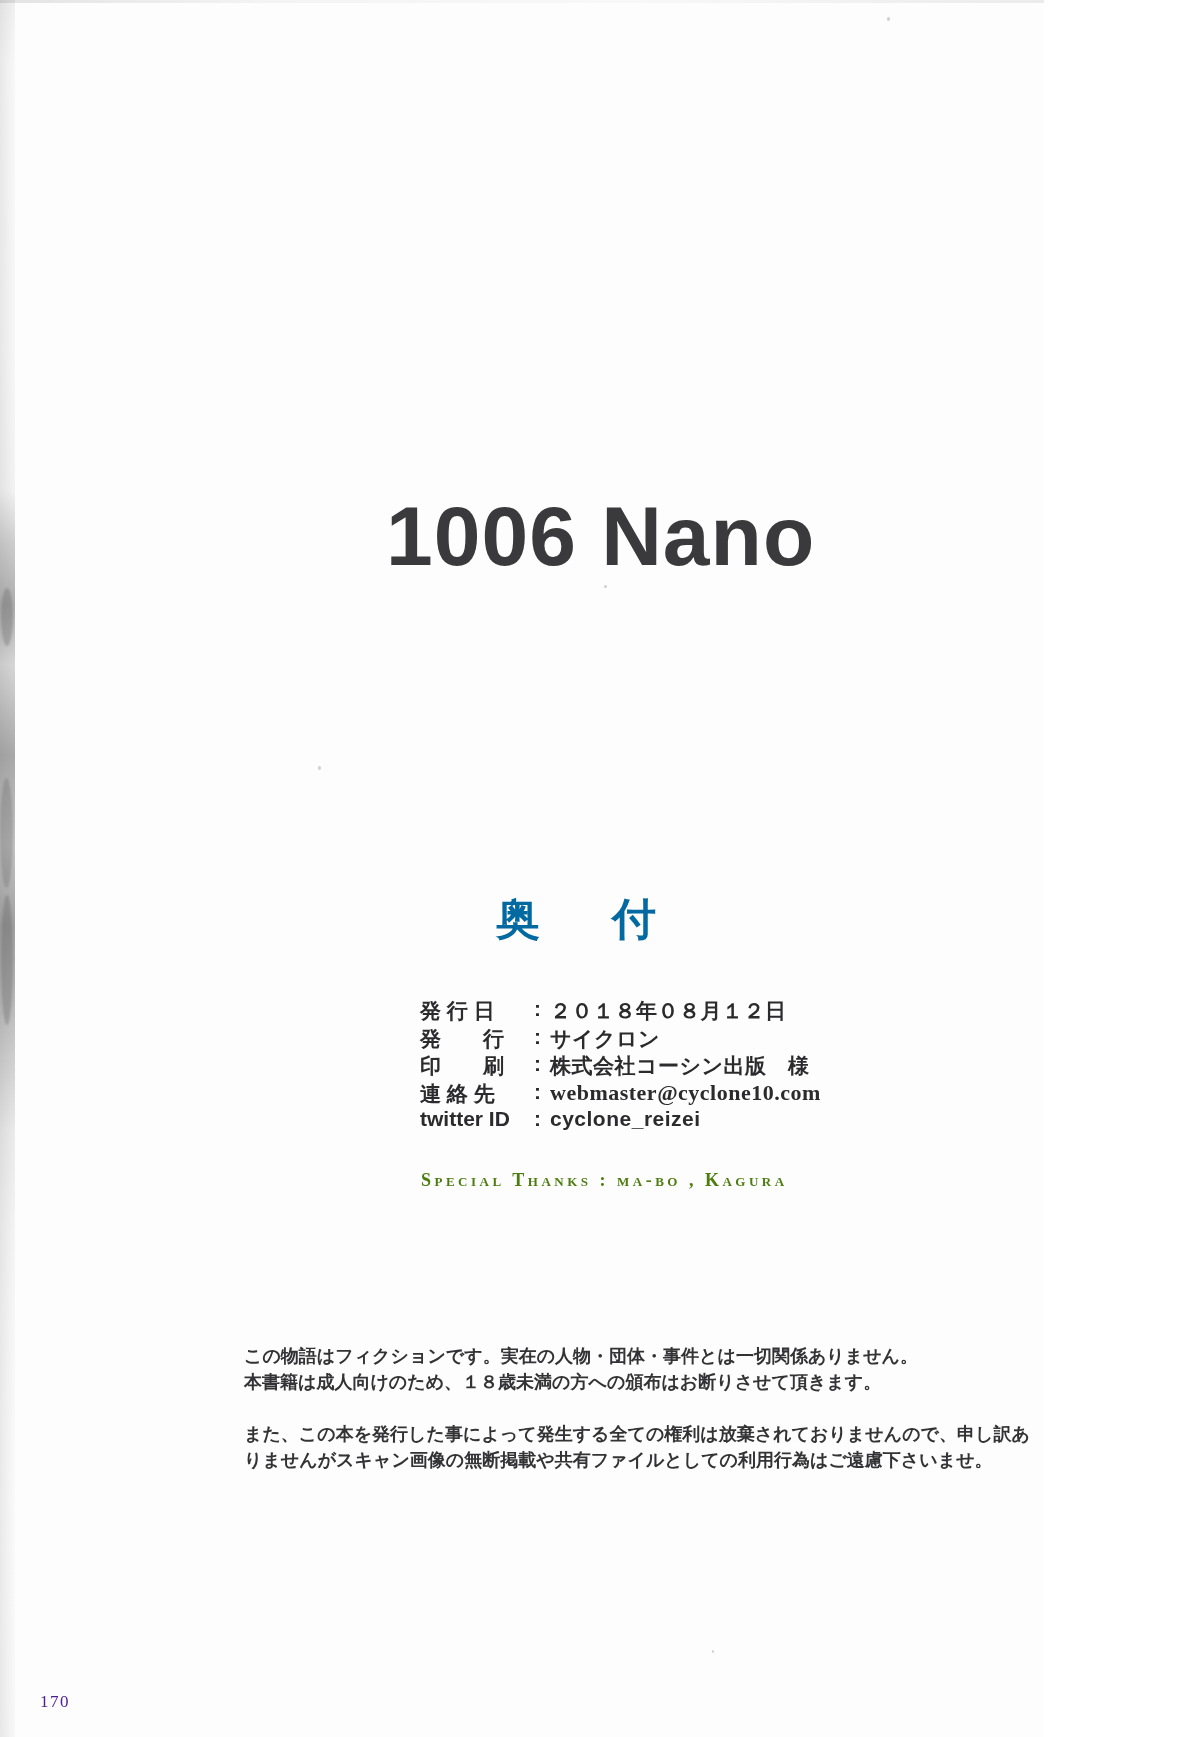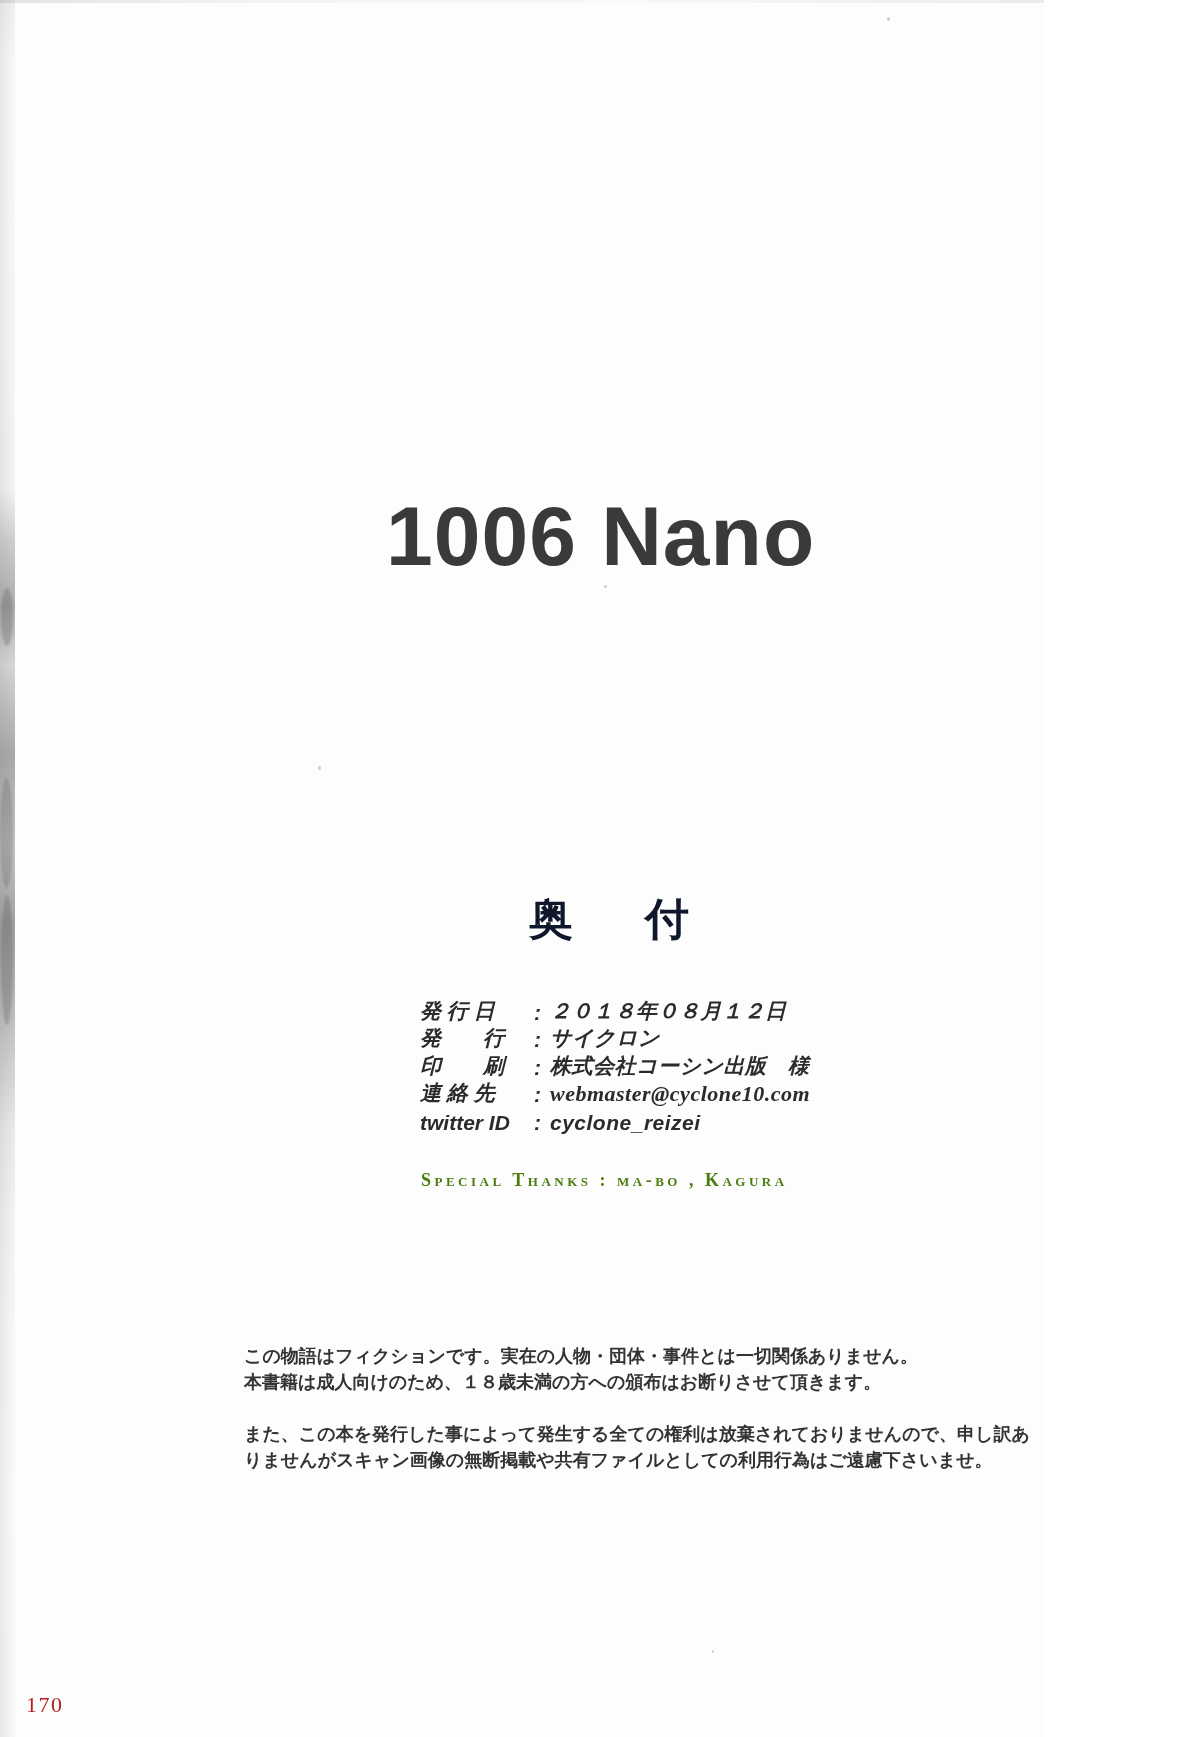--- a/index.html
+++ b/index.html
@@ -54,44 +54,44 @@
 
   
   .title {
     position: absolute; left: 386px; top: 494px;
     font-size: 84px; font-weight: bold; line-height: 1;
     letter-spacing: 1px; color: #3a3a3c; white-space: nowrap;
   }
   .heading {
     position: absolute; left: 496px; top: 897px;
     font-size: 44px; font-weight: bold; line-height: 1;
-    letter-spacing: 14px; color: #0f172a; white-space: nowrap; margin-left: 33px;
+    letter-spacing: 14px; color: #0369a1; white-space: nowrap;
   }
   .info { position: absolute; left: 420px; top: 997px; font-size: 21px; font-weight: bold; color: #2b2b2d; }
-  .info-row { display: flex; align-items: flex-end; height: 27.5px; white-space: pre; font-style: italic; }
+  .info-row { display: flex; align-items: flex-start; height: 27.5px; white-space: pre; }
   .info-label { display: inline-block; width: 112px; }
   .info-sep { display: inline-block; margin: 0 9px 0 2px; }
   .info-value { letter-spacing: 0.5px; }
   .serif-value { font-family: "Liberation Serif", serif; font-size: 22px; letter-spacing: 0.5px; }
   .thanks {
     position: absolute; left: 421px; top: 1170px;
     font-family: "Liberation Serif", serif;
     font-variant: small-caps; font-weight: bold;
     font-size: 18px; letter-spacing: 3.5px; color: #4d7c0f; white-space: nowrap;
   }
   .disclaimer {
     position: absolute; left: 208px;
     font-size: 18px; font-weight: bold; line-height: 26px; color: #333335; white-space: nowrap; margin-left: 36px;
   }
   .disclaimer.p1 { top: 1343px; }
   .disclaimer.p2 { top: 1421px; }
   .page-number {
-    position: absolute; left: 26px; top: 1692px;
+    position: absolute; left: 40px; top: 1692px;
     font-family: "Liberation Serif", serif;
-    font-size: 22px; letter-spacing: 1.5px; color: #b91c1c;
+    font-size: 17px; letter-spacing: 1.5px; color: #4c1d95;
   }
 </style>
 </head>
 <body>
 
 <div class="page">
 
   <div class="edge-top"></div>
   <div class="edge-left"></div>
   <div class="blob blob1"></div>

